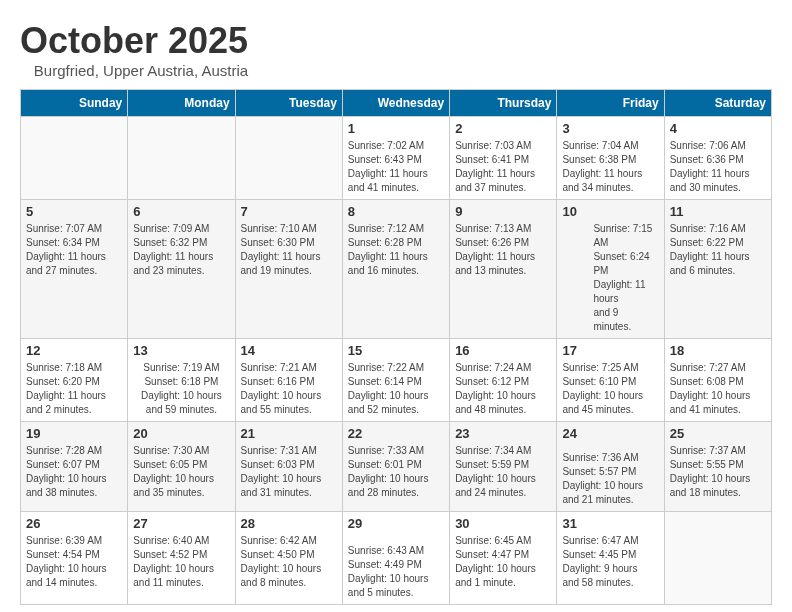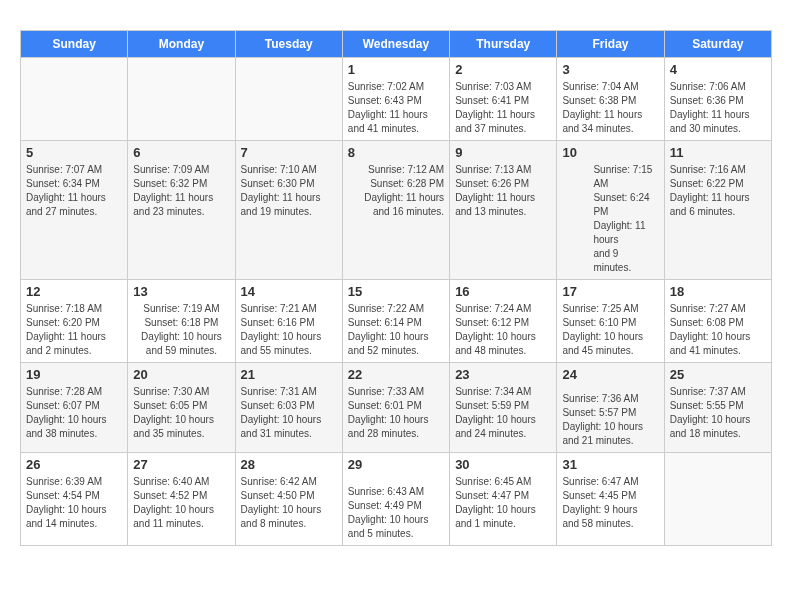--- a/index.html
+++ b/index.html
@@ -43,23 +43,23 @@
     .location {
       font-size: 15px;
       color: #555;
     }
     table {
       width: 100%;
       border-collapse: collapse;
       font-size: 11px;
     }
     th {
-      background-color: #3b82f6;
+      background-color: #0369a1;
       color: #fff;
-      text-align: center;
+      text-align: right;
       padding: 6px 5px;
       font-size: 12px;
       border: 1px solid #ccc;
     }
     td {
       border: 1px solid #ccc;
       vertical-align: top;
       padding: 4px 5px;
       width: 14.28%;
       height: 80px;
@@ -80,20 +80,24 @@
       line-height: 1.4;
     }
     .empty {
       background: #f9f9f9;
     }
   </style>
 </head>
 <body>
 
 <div class="header">
+  <div class="title-block">
+    <div class="month-title">October 2025</div>
+    <div class="location">Burgfried, Upper Austria, Austria</div>
+  </div>
 </div>
 
 <table>
   <thead>
     <tr>
     <th>Sunday</th>
         <th>Monday</th>
         <th>Tuesday</th>
         <th>Wednesday</th>
         <th>Thursday</th>
@@ -152,21 +156,21 @@
         </td>
         <td>
           <div class="day-number">7</div>
           <div class="day-info" style="white-space: pre-line;">Sunrise: 7:10 AM
 Sunset: 6:30 PM
 Daylight: 11 hours
 and 19 minutes.</div>
         </td>
         <td>
           <div class="day-number">8</div>
-          <div class="day-info" style="white-space: pre-line; text-align: right;">Sunrise: 7:12 AM
+          <div class="day-info" style="white-space: pre-line;">Sunrise: 7:12 AM
 Sunset: 6:28 PM
 Daylight: 11 hours
 and 16 minutes.</div>
         </td>
         <td>
           <div class="day-number">9</div>
           <div class="day-info" style="white-space: pre-line;">Sunrise: 7:13 AM
 Sunset: 6:26 PM
 Daylight: 11 hours
 and 13 minutes.</div>

